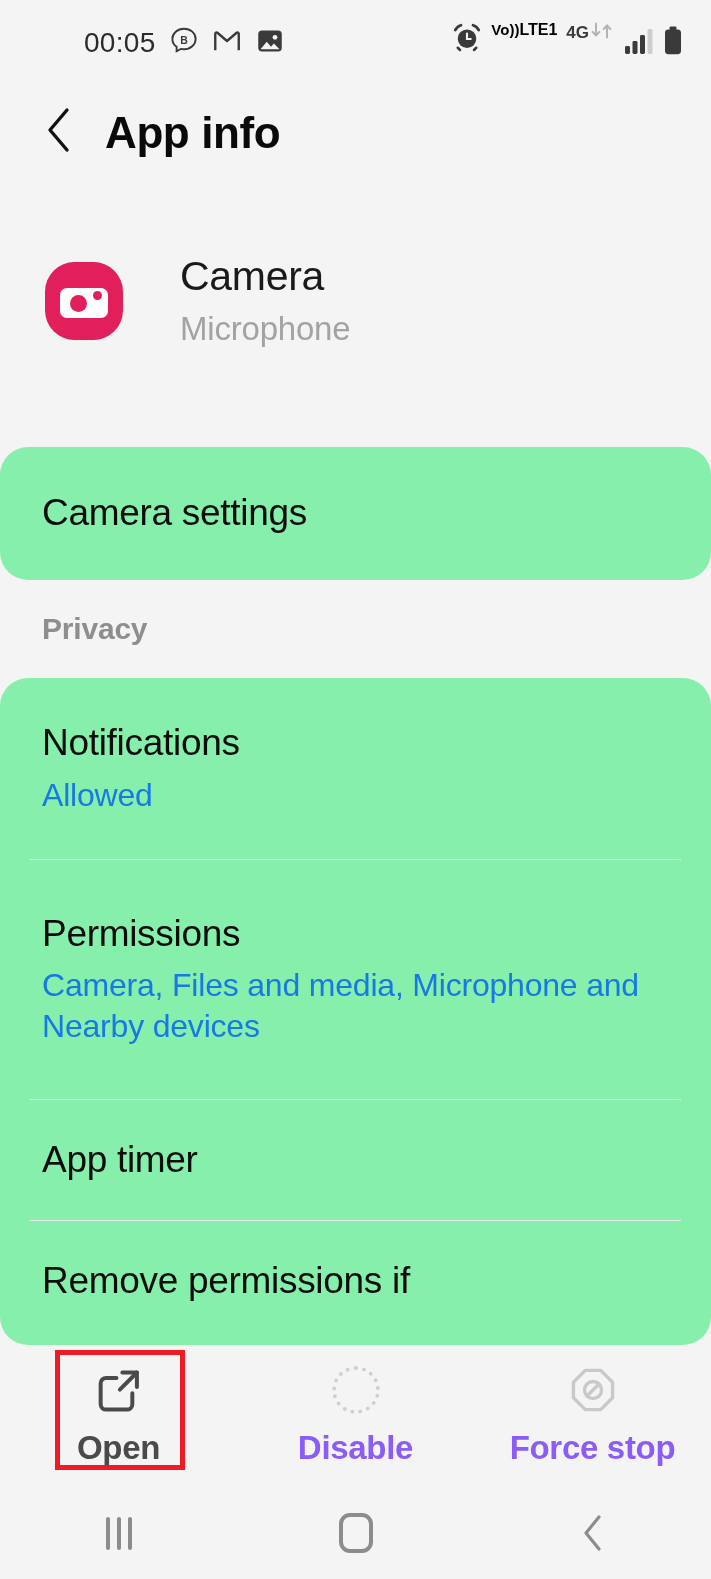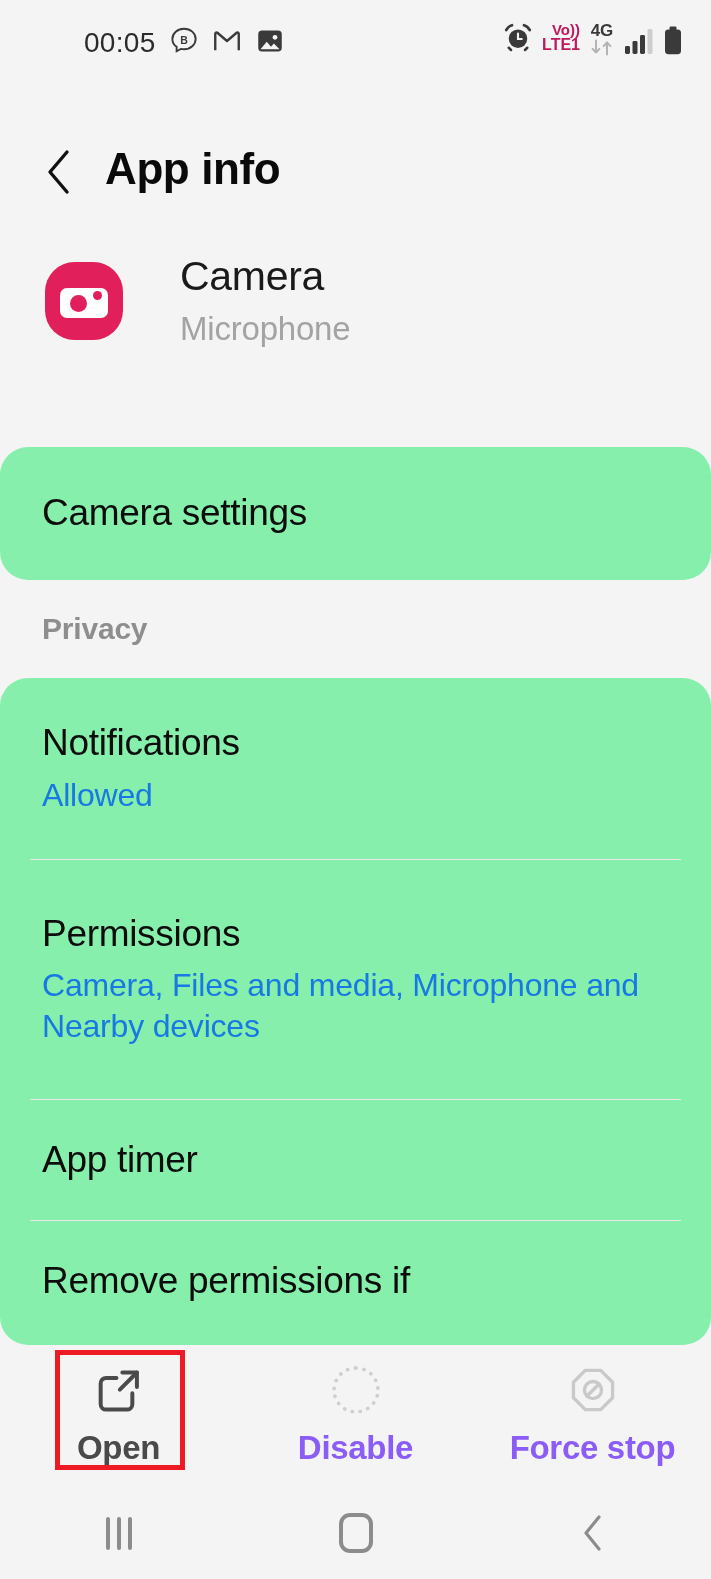--- a/index.html
+++ b/index.html
@@ -13,30 +13,30 @@
 
   
   .statusbar {
     position:absolute; top:12px; left:0; width:711px; height:62px;
     display:flex; align-items:center;
   }
   .sb-left { display:flex; align-items:center; gap:13px; margin-left:84px; }
   .sb-time { font-size:28px; font-weight:400; color:#2b2b2b; letter-spacing:0.3px; }
   .sb-right { position:absolute; right:28px; top:10px; display:flex; align-items:flex-start; gap:9px; }
   .sb-icon { display:block; }
-  .volte { display:flex; flex-direction:column; align-items:flex-end; line-height:1.02; color:#be185d; }
+  .volte { display:flex; flex-direction:row; align-items:flex-start; line-height:1.02; color:#000000; }
   .volte .l1 { font-size:15px; font-weight:700; }
   .volte .l2 { font-size:16px; font-weight:700; }
-  .net4g { display:flex; flex-direction:column; align-items:center; line-height:1.0; color:#3a3a3a; }
+  .net4g { display:flex; flex-direction:row; align-items:center; line-height:1.0; color:#3a3a3a; }
   .net4g .g { font-size:17px; font-weight:700; }
 
   
   .header {
     position:absolute; top:108px; left:0; width:689px; height:86px;
-    display:flex; align-items:flex-end;
+    display:flex; align-items:flex-start;
   }
   .back-chevron { margin-left:42px; width:34px; height:44px; display:flex; align-items:center; }
   .page-title { margin-left:29px; font-size:44px; font-weight:700; color:#0a0a0a; letter-spacing:-0.4px; }
 
   
   .app-row { position:absolute; top:253px; left:0; width:711px; height:120px; display:flex; align-items:flex-start; }
   .app-icon { margin-left:45px; margin-top:9px; width:78px; height:78px; position:relative; }
   .squircle {
     width:78px; height:78px; background:#e01f5b;
     border-radius:38% / 38%;

